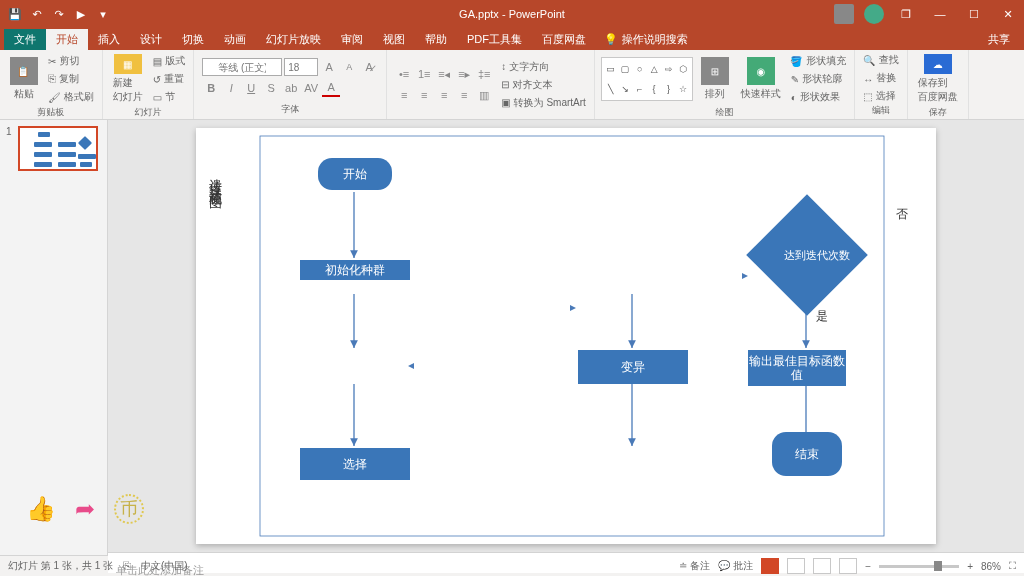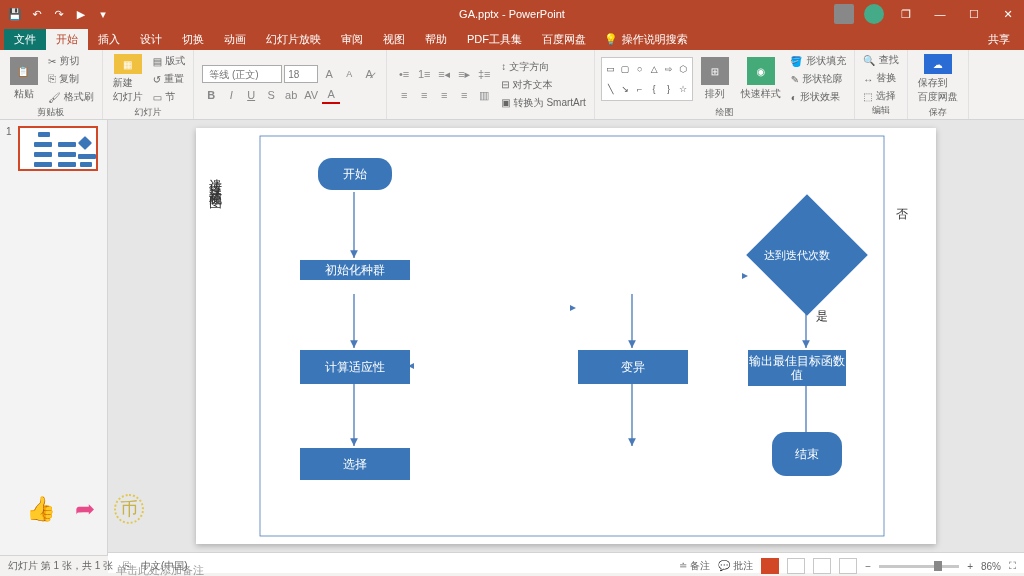--- a/index.html
+++ b/index.html
@@ -20,38 +20,38 @@
 .ribbon-group-label{font-size:9px;color:#666;text-align:center;padding-bottom:1px}
 .ribbon-group-content{flex:1;display:flex;align-items:center;gap:4px}
 .ribbon-item{display:flex;flex-direction:column;align-items:center;justify-content:center;padding:2px 4px;cursor:pointer;font-size:10px;color:#666;gap:2px}
 .ribbon-item.large{height:54px;min-width:36px}
 .ribbon-item-icon{width:16px;height:16px;background:#888;display:flex;align-items:center;justify-content:center;color:#fff;font-size:10px}
 .ribbon-item.large .ribbon-item-icon{width:28px;height:28px}
 .ribbon-stack{display:flex;flex-direction:column;gap:2px}
 .ribbon-small{font-size:10px;color:#666;display:flex;align-items:center;gap:3px;padding:1px 2px;cursor:pointer}
 .font-controls{display:flex;flex-direction:column;gap:3px;padding:2px}
 .font-row{display:flex;gap:2px;align-items:center}
-.font-select{width:80px;height:18px;border:1px solid #ababab;background:#fff;font-size:10px;padding:0 6px;color:#999}
+.font-select{width:80px;height:18px;border:1px solid #ababab;background:#fff;font-size:10px;padding:0 15px;color:#999}
 .font-size{width:34px;height:18px;border:1px solid #ababab;background:#fff;font-size:10px;padding:0 3px;color:#999}
 .fmt-btn{width:18px;height:18px;display:flex;align-items:center;justify-content:center;font-size:11px;color:#888;cursor:pointer}
 .shapes-gallery{width:92px;height:44px;border:1px solid #c8c8c8;background:#fff;padding:2px;display:grid;grid-template-columns:repeat(6,1fr);gap:1px}
 .shape-ico{font-size:9px;color:#555;display:flex;align-items:center;justify-content:center}
 .search-help{color:#fff;font-size:11px;padding:3px 8px;display:flex;align-items:center;gap:4px}
 .workspace{display:flex;height:435px;background:#e6e6e6}
 .thumb-panel{width:108px;background:#f3f3f3;border-right:1px solid #d4d4d4;padding:6px;overflow:auto}
 .thumb{display:flex;gap:4px}
 .thumb-num{font-size:10px;color:#666;width:8px}
 .thumb-slide{width:80px;height:45px;background:#fff;border:2px solid #d24726;position:relative}
 .thumb-mini{position:absolute;background:#3a76b8;border-radius:1px}
 .slide-area{flex:1;display:flex;flex-direction:column}
 .slide-canvas-wrap{flex:1;display:flex;align-items:center;justify-content:center;padding:8px;position:relative}
 .slide{width:740px;height:416px;background:#fff;box-shadow:0 2px 6px rgba(0,0,0,.25);position:relative}
 .vtext{position:absolute;left:10px;top:40px;writing-mode:vertical-rl;text-orientation:upright;font-size:13px;letter-spacing:3px;color:#333}
 .flow-box{position:absolute;background:#3a76b8;color:#fff;display:flex;align-items:center;justify-content:center;font-size:12px;text-align:center}
-.flow-diamond{position:absolute;display:flex;align-items:center;justify-content:flex-start}
+.flow-diamond{position:absolute;display:flex;align-items:center;justify-content:flex-end}
 .flow-diamond::before{content:"";position:absolute;inset:0;background:#3a76b8;transform:rotate(45deg)}
 .flow-diamond span{position:relative;color:#fff;font-size:11px;text-align:center;z-index:1}
 .flow-rounded{border-radius:14px}
 .flow-label{position:absolute;font-size:12px;color:#333}
 line.arrow{stroke:#4a7ab8;stroke-width:1.3}
 .notes-bar{height:21px;background:#fff;border-top:1px solid #d4d4d4;padding:10px 8px;font-size:11px;color:#999}
 .statusbar{height:21px;background:#f3f2f1;border-top:1px solid #d4d4d4;display:flex;align-items:center;padding:0 8px;font-size:10px;color:#666;gap:10px}
 .status-right{margin-left:auto;display:flex;align-items:center;gap:8px}
 .view-btn{width:18px;height:16px;border:1px solid #c8c8c8;background:#fff;cursor:pointer}
 .view-btn.active{background:#d24726;border-color:#d24726}
@@ -175,20 +175,21 @@
           <span class="fmt-btn">
               <u>U</u>
             </span>
           <span class="fmt-btn">S</span>
           <span class="fmt-btn">ab</span>
           <span class="fmt-btn">AV</span>
           <span class="fmt-btn" style="border-bottom:2px solid #c00">A</span>
         </div>
       </div>
     </div>
+    <div class="ribbon-group-label">字体</div>
   </div>
 
   <div class="ribbon-group" style="min-width:170px">
     <div class="ribbon-group-content">
       <div class="font-controls">
         <div class="font-row">
           <span class="fmt-btn">•≡</span>
           <span class="fmt-btn">1≡</span>
           <span class="fmt-btn">≡◂</span>
           <span class="fmt-btn">≡▸</span>
@@ -339,21 +340,20 @@
           <line class="arrow" x1="436" y1="166" x2="436" y2="220" marker-end="url(#ah)"></line>
           <line class="arrow" x1="436" y1="256" x2="436" y2="318" marker-end="url(#ah)"></line>
           <polyline class="arrow" points="492,335 530,335 530,148 552,148" fill="none" marker-end="url(#ah)"></polyline>
           <line class="arrow" x1="610" y1="168" x2="610" y2="220" marker-end="url(#ah)"></line>
           <line class="arrow" x1="610" y1="256" x2="610" y2="318" marker-end="url(#ah)"></line>
           <polyline class="arrow" points="668,125 700,125 700,62 260,62" fill="none"></polyline>
         </svg>
 
         <div class="flow-box flow-rounded" style="left:122px;top:30px;width:74px;height:32px">开始</div>
         <div class="flow-box" style="left:104px;top:132px;width:110px;height:20px">初始化种群</div>
-        <div class="flow-box" style="left:104px;top:222px;width:110px;height:34px">计算适应性</div>
         <div class="flow-box" style="left:104px;top:320px;width:110px;height:32px">选择</div>
         <div class="flow-box" style="left:382px;top:222px;width:110px;height:34px">变异</div>
         <div class="flow-diamond" style="left:568px;top:84px;width:86px;height:86px">
             <span>达到迭代次数</span>
           </div>
         <div class="flow-box" style="left:552px;top:222px;width:98px;height:36px;line-height:1.2">输出最佳目标函数值</div>
         <div class="flow-box flow-rounded" style="left:576px;top:304px;width:70px;height:44px">结束</div>
 
         <div class="flow-label" style="left:620px;top:180px">是</div>
         <div class="flow-label" style="left:700px;top:78px">否</div>

